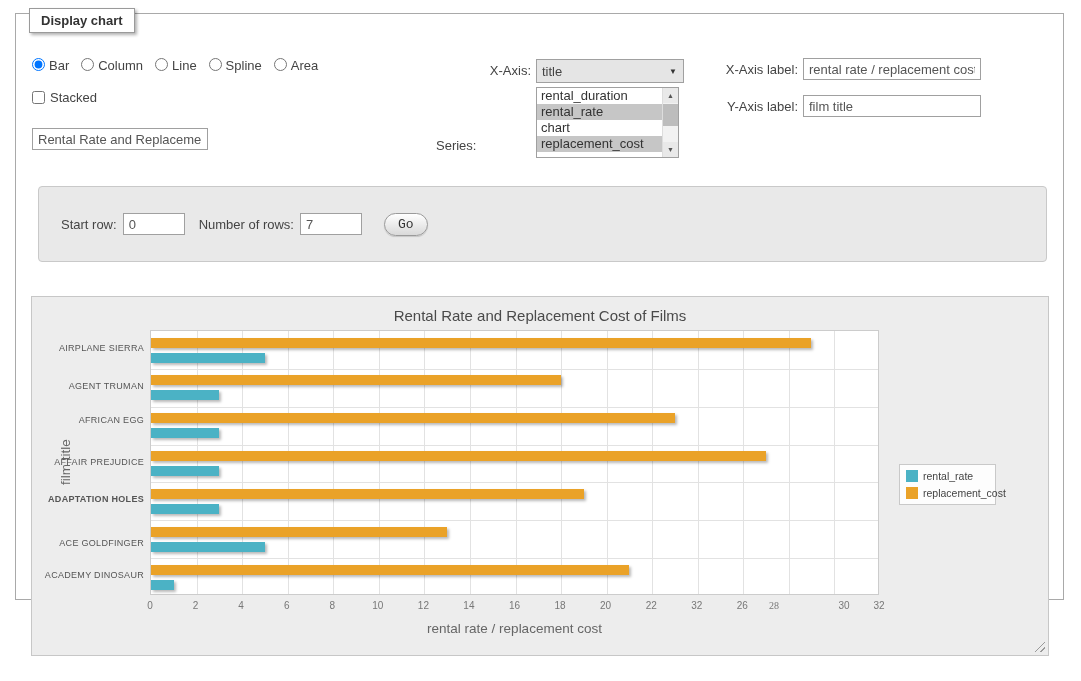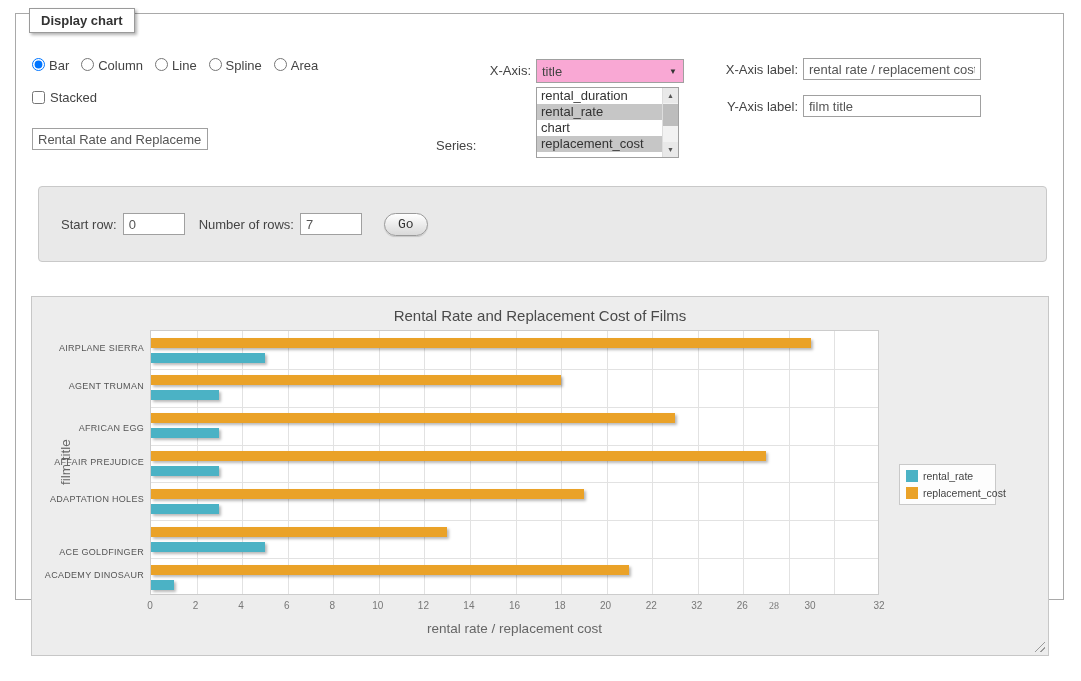--- a/index.html
+++ b/index.html
@@ -18,21 +18,21 @@
   .radio-item input { margin: 0; }
   .stacked-row { position: absolute; left: 16px; top: 76px; display: flex; align-items: center; gap: 5px; }
 
   input[type=text] { border: 1px solid #a0a0a0; height: 22px; padding: 1px 5px;
     font-family: "Liberation Sans", sans-serif; font-size: 13px; color: #555; background: #fff; }
   .title-input { position: absolute; left: 16px; top: 114px; width: 176px; }
 
   .xaxis-label-span { position: absolute; left: 420px; top: 49px; width: 95px; text-align: right; }
   .select-wrap { position: absolute; left: 520px; top: 45px; width: 148px; height: 24px; }
   .select-wrap select { width: 100%; height: 100%; -webkit-appearance: none; appearance: none;
-    border: 1px solid #a0a0a0; background: #f9a8d4; padding: 2px 20px 2px 5px;
+    border: 1px solid #a0a0a0; background: #e5e5e5; padding: 2px 20px 2px 5px;
     font-family: "Liberation Sans", sans-serif; font-size: 13px; color: #444; border-radius: 0; }
   .select-arrow { position: absolute; right: 7px; top: 8px; font-size: 8px; color: #333; pointer-events: none; }
 
   .series-label-span { position: absolute; left: 420px; top: 124px; width: 95px; text-align: left; }
   .listbox { position: absolute; left: 520px; top: 73px; width: 143px; height: 71px;
     border: 1px solid #a0a0a0; background: #fff; overflow: hidden; }
   .opt { height: 16px; line-height: 16px; padding-left: 4px; font-size: 13px; color: #333;
     white-space: nowrap; width: calc(100% - 16px); }
   .opt.sel { background: #c6c6c6; }
   .sb { position: absolute; right: 0; top: 0; bottom: 0; width: 16px; background: #f2f2f2; border-left: 1px solid #ddd; }
@@ -217,23 +217,23 @@
       <div class="tick" style="left: 330.8px;">10</div>
       <div class="tick" style="left: 376.4px;">12</div>
       <div class="tick" style="left: 421.9px;">14</div>
       <div class="tick" style="left: 467.5px;">16</div>
       <div class="tick" style="left: 513.1px;">18</div>
       <div class="tick" style="left: 558.6px;">20</div>
       <div class="tick" style="left: 604.2px;">22</div>
       <div class="tick" style="left: 649.8px;">32</div>
       <div class="tick" style="left: 695.3px;">26</div>
       <div class="tick" style="left: 727px; font-family: Liberation Serif, serif;">28</div>
-      <div class="tick" style="left: 763px;">30</div>
+      <div class="tick" style="left: 797px;">30</div>
       <div class="tick" style="left: 832px;">32</div>
       <div class="cat-label" style="top: 45.9px;">AIRPLANE SIERRA</div>
       <div class="cat-label" style="top: 83.8px;">AGENT TRUMAN</div>
-      <div class="cat-label" style="top: 126px;">AFRICAN EGG</div>
+      <div class="cat-label" style="top: 118px;">AFRICAN EGG</div>
       <div class="cat-label" style="top: 159.5px;">AFFAIR PREJUDICE</div>
-      <div class="cat-label" style="top: 197.4px;">ADAPTATION HOLES</div>
-      <div class="cat-label" style="top: 250px;">ACE GOLDFINGER</div>
+      <div class="cat-label" style="top: 197.4px; font-weight: bold;">ADAPTATION HOLES</div>
+      <div class="cat-label" style="top: 241px;">ACE GOLDFINGER</div>
       <div class="cat-label" style="top: 273.1px;">ACADEMY DINOSAUR</div>
     </div>
 </div>
 
 </body></html>

